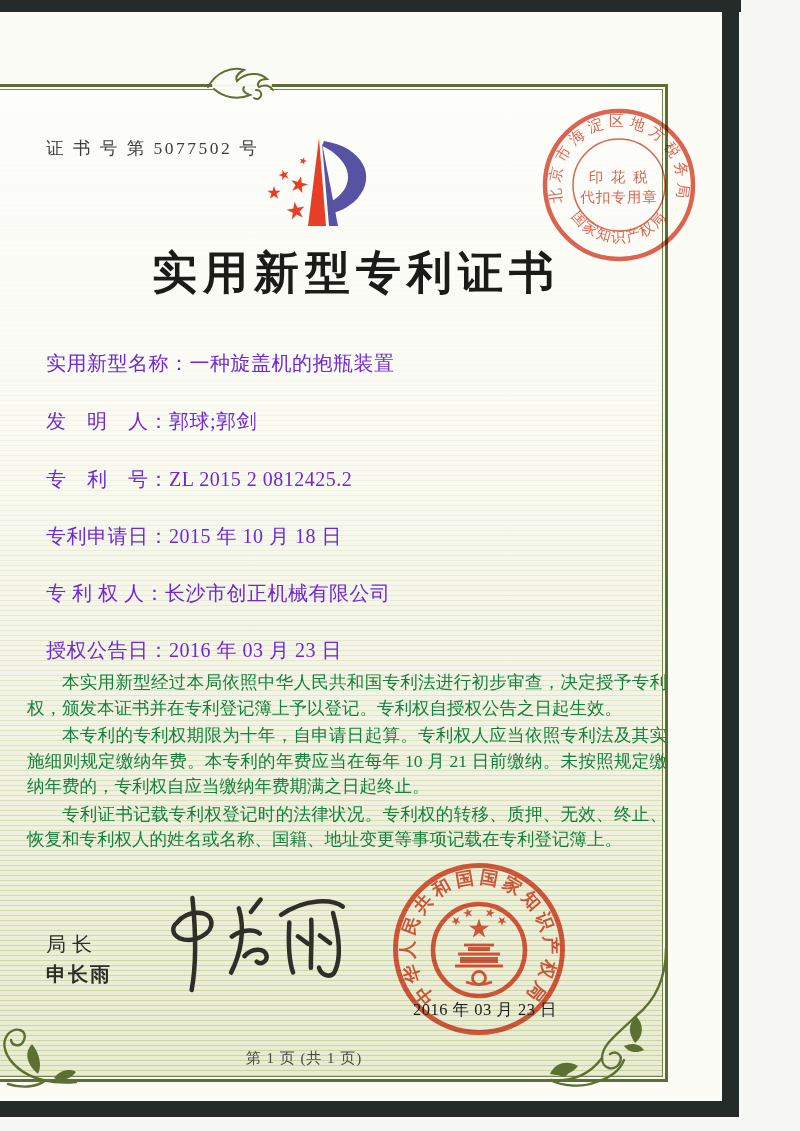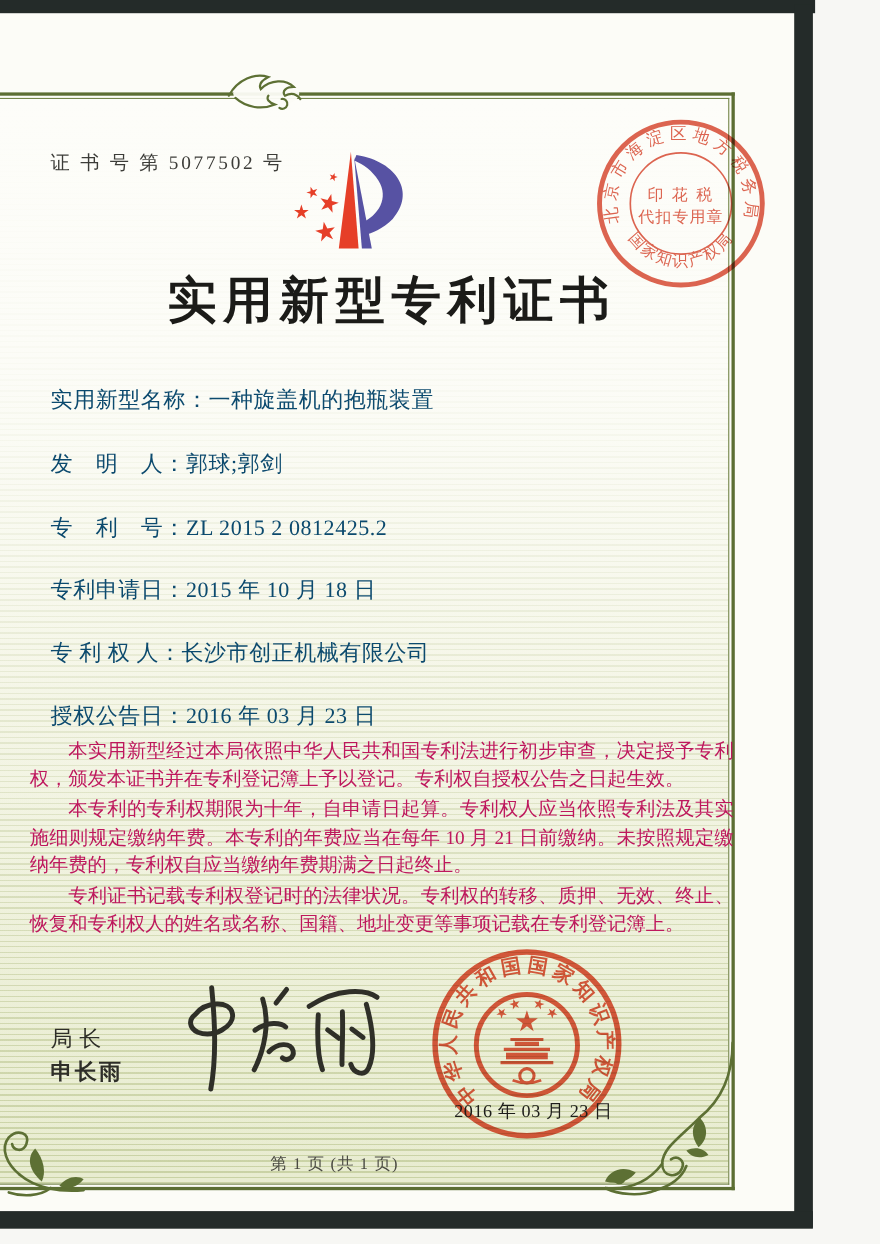--- a/index.html
+++ b/index.html
@@ -17,24 +17,24 @@
     background:
       linear-gradient(180deg, rgba(253,253,249,1) 0%, rgba(253,253,249,0.90) 26%,
         rgba(251,251,243,0.55) 54%, rgba(248,249,236,0.18) 80%, rgba(247,248,232,0) 100%),
       repeating-linear-gradient(180deg, rgba(139,157,75,0.33) 0 1px, rgba(139,157,75,0) 1px 5px),
       linear-gradient(180deg,#f4f5e6 0%, #e8ecd0 100%);}
 
   .abs{position:absolute;}
   .cert-no{left:46px;top:136px;font-size:17.5px;letter-spacing:2.5px;color:#3c3c38;}
   .title{left:0;top:243px;width:672px;text-align:center;font-size:45px;font-weight:700;
          letter-spacing:6px;color:#1b1b18;padding-left:20px;}
-  .field{position:absolute;left:46px;font-size:20px;color:#0c4a6e;letter-spacing:.5px;}
+  .field{position:absolute;left:46px;font-size:20px;color:#6d28d9;letter-spacing:.5px;}
   .f0{top:350px}.f1{top:408px}.f2{top:466px}.f3{top:523px}.f4{top:580px}.f5{top:637px}
   .paras{left:27px;top:670px;width:640px;font-size:17.5px;line-height:25.5px;
-         color:#be185d;text-align:justify;}
+         color:#15803d;text-align:justify;}
   .paras p{margin:0 0 2px 0;text-indent:2em;}
   .sig-title{left:46px;top:931px;font-size:20px;letter-spacing:6px;color:#2e2e28;}
   .sig-name{left:46px;top:961px;font-size:20px;letter-spacing:2px;color:#2e2e28;font-weight:bold;}
   .footer{left:0;top:1049px;width:608px;text-align:center;font-size:15px;
           letter-spacing:1px;color:#4a4a42;}
   .seal-date{left:400px;top:999px;width:170px;text-align:center;font-size:16.5px;
              letter-spacing:.5px;color:#1d1d1a;z-index:7;}
 
   .logo-svg{left:256px;top:134px;}
   .tax-stamp-svg{left:540px;top:106px;opacity:.85;mix-blend-mode:multiply;}

